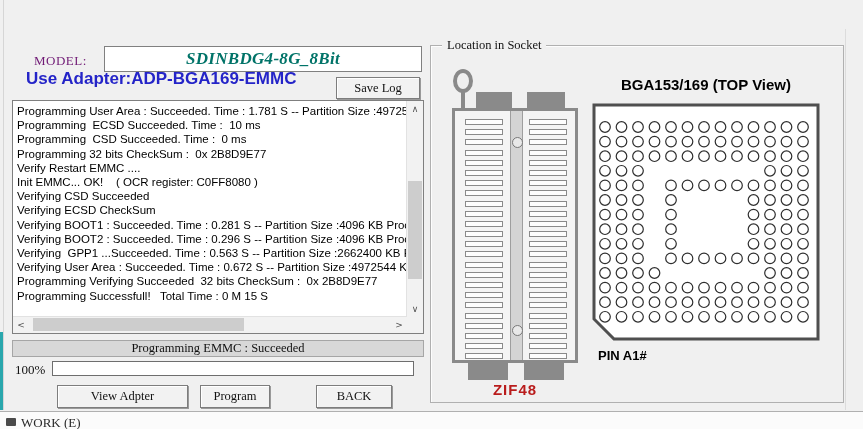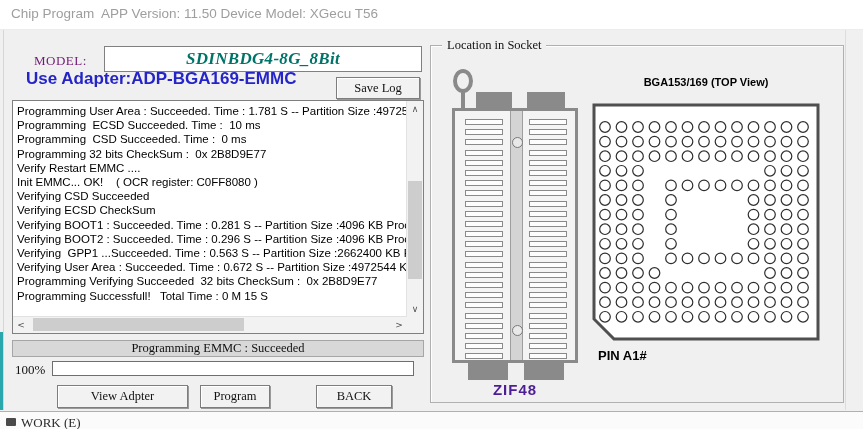--- a/index.html
+++ b/index.html
@@ -65,48 +65,44 @@
   .zif-body{left:452px;top:108px;width:126px;height:255px;background:#f4f4f4;border:3px solid #8a8a8a;box-sizing:border-box;}
   .slot-col{position:absolute;top:8px;width:38px;display:flex;flex-direction:column;gap:4.2px;}
   .col-left{left:10px;} .col-right{left:74px;}
   .slot{height:4px;border:1px solid #8a8a8a;background:#fdfdfd;}
   .zif-strip{left:510px;top:111px;width:13px;height:249px;background:#d4d4d4;border-left:1px solid #9e9e9e;border-right:1px solid #9e9e9e;box-sizing:border-box;}
   .strip-dot{position:absolute;left:0.5px;width:9px;height:9px;border:1px solid #787878;border-radius:50%;background:#e9e9e9;}
   .dot-top{top:26px;} .dot-bottom{top:214px;}
   .tab-b1{left:468px;top:363px;width:40px;height:17px;}
   .tab-b2{left:524px;top:363px;width:40px;height:17px;}
   .zif-label{left:452px;top:381px;width:126px;text-align:center;font-family:"Liberation Sans",sans-serif;
-             font-weight:bold;font-size:15px;letter-spacing:1px;color:#4c1d95;}
+             font-weight:bold;font-size:15px;letter-spacing:1px;color:#b91c1c;}
 
   
   .bga-title{left:592px;top:76px;width:228px;text-align:center;font-family:"Liberation Sans",sans-serif;
-             font-weight:bold;font-size:11px;color:#000;white-space:nowrap;}
+             font-weight:bold;font-size:15px;color:#000;white-space:nowrap;}
   .bga-svg{left:592px;top:103px;}
   .bga-svg polygon{fill:#ffffff;stroke:#4f4f4f;stroke-width:3;}
   .bga-svg circle{fill:#ffffff;stroke:#2e2e2e;stroke-width:1.2;}
   .pin-label{left:598px;top:348px;font-family:"Liberation Sans",sans-serif;font-weight:bold;font-size:13px;color:#000;}
 
   
   .teal-edge{left:0;top:332px;width:3px;height:78px;}
   .bottom-strip{left:0;top:411px;width:863px;height:18px;background:#fbfbfb;border-top:1px solid #b0b0b0;}
   .work-icon{position:absolute;left:6px;top:6px;width:10px;height:8px;background:#4a4a4a;border-radius:1px;}
   .work-label{position:absolute;left:21px;top:3px;font-family:Liberation Serif, serif;font-size:13px;color:#2b2b2b;white-space:nowrap;text-align:center;}
 </style>
 </head>
 <body>
 
 <div class="screen">
 
   <div class="abs left-window-line"></div>
   <div class="abs right-window-line"></div>
 
-  <div class="abs titlebar">
-    <span class="win-title">Chip Program</span>
-    <span class="win-info">APP Version: 11.50 Device Model: XGecu T56</span>
-  </div>
 
   <div class="abs model-label">MODEL:</div>
   <div class="abs model-box">
     <span style="color: rgb(0, 115, 104);">SDINBDG4-8G_8Bit</span>
   </div>
   <div class="abs adapter" style="color: rgb(36, 36, 200);">Use Adapter:ADP-BGA169-EMMC</div>
   <div class="abs btn save-log">Save Log</div>
 
   <div class="abs log-box">
     <div class="log-text">

